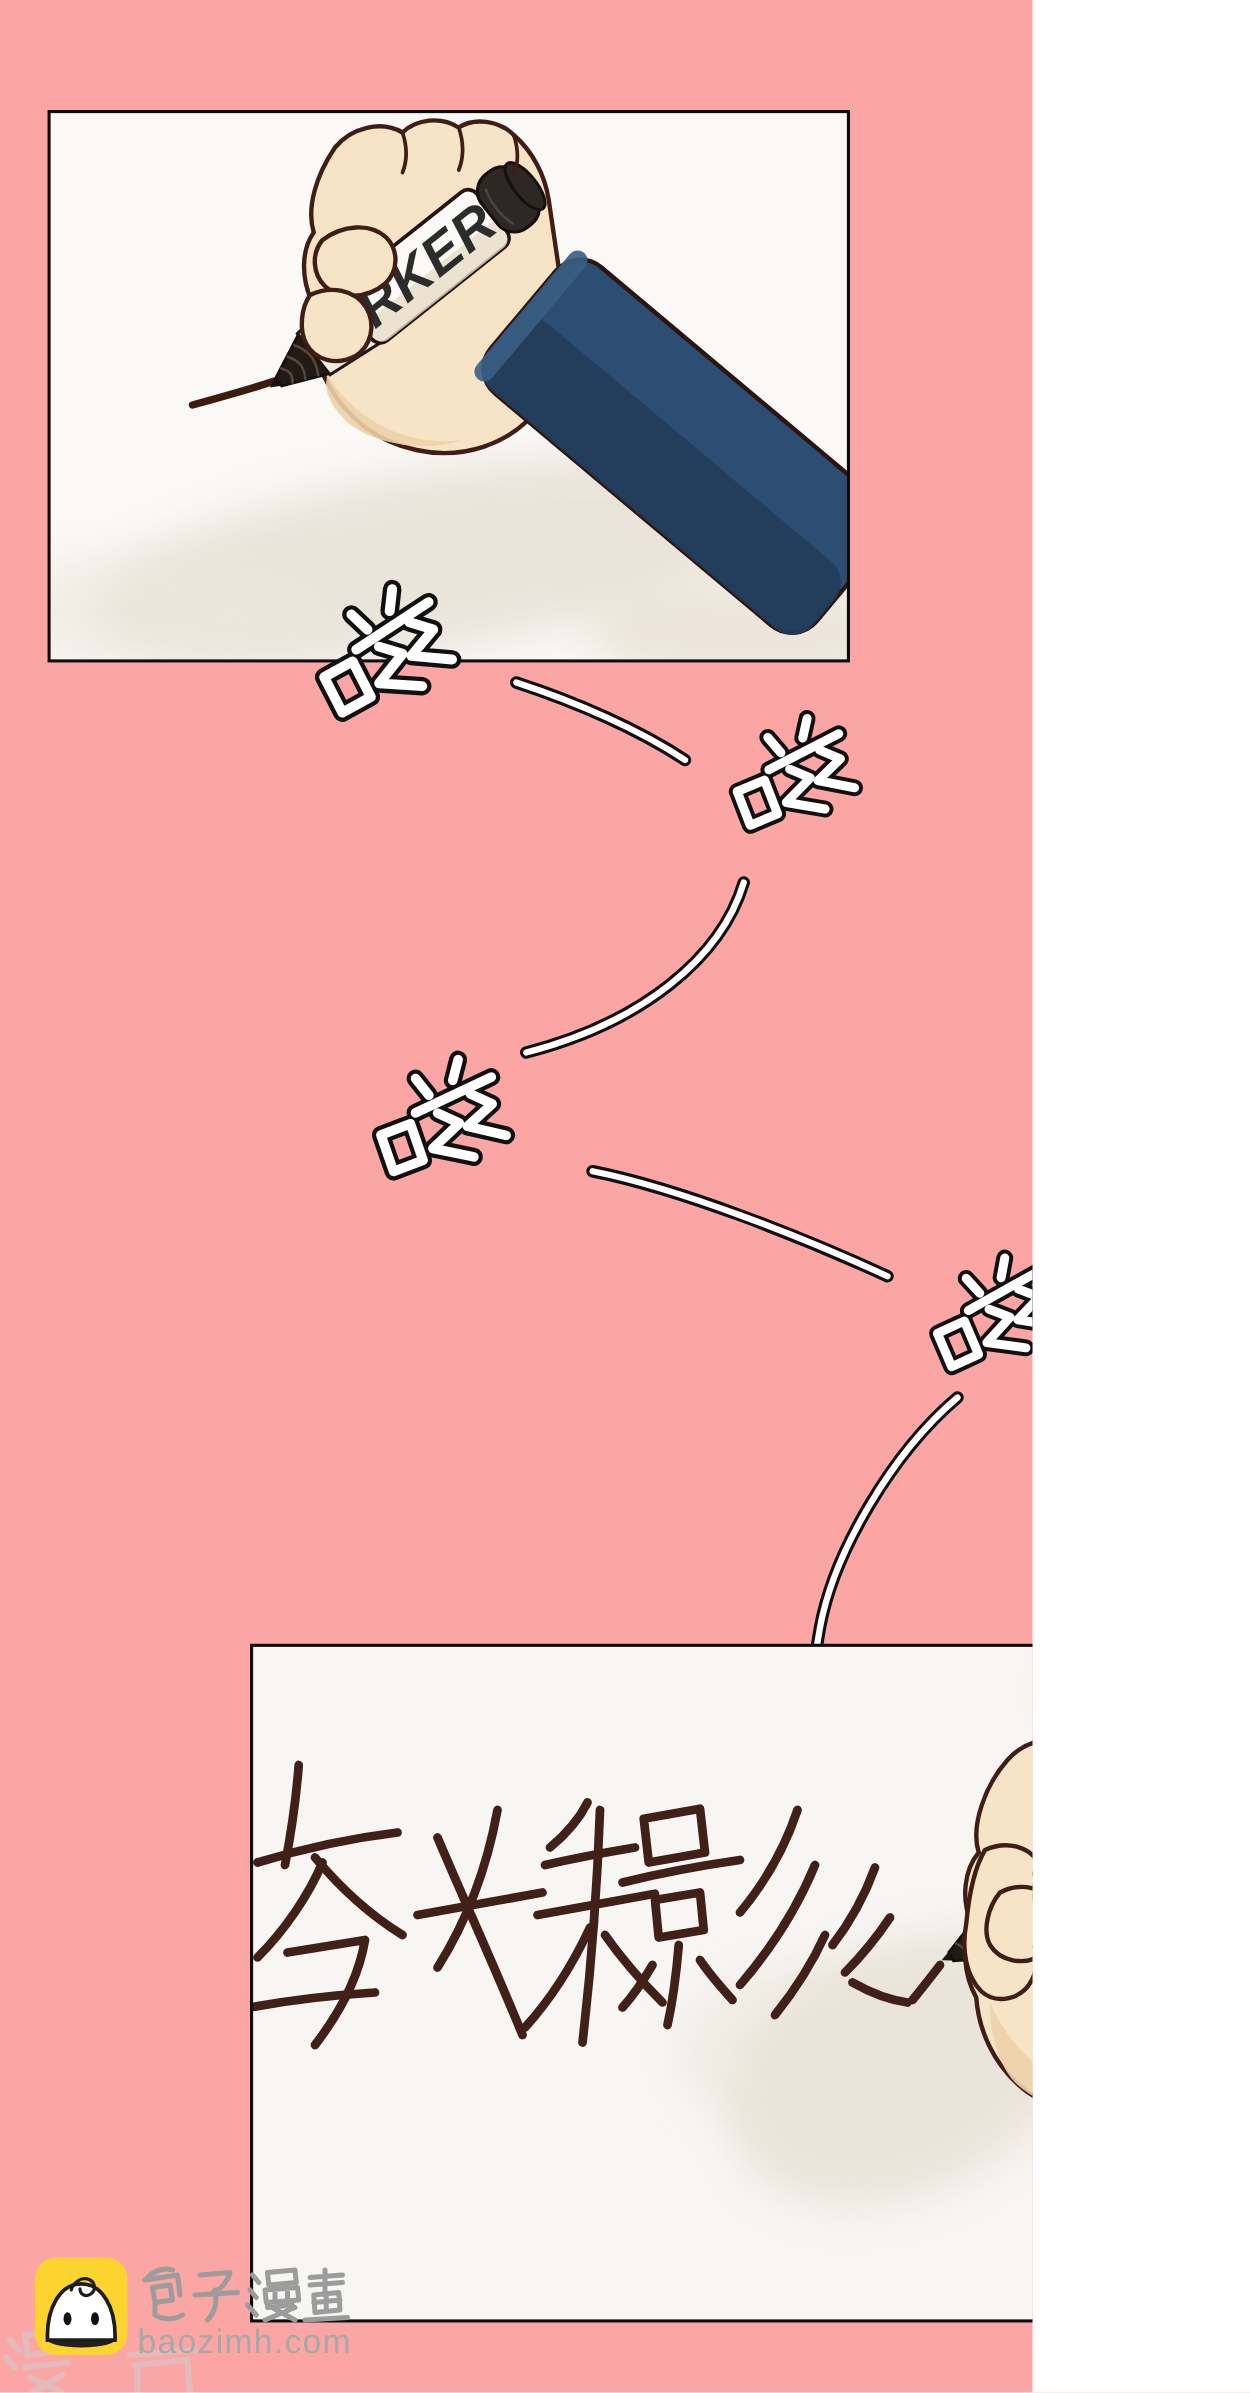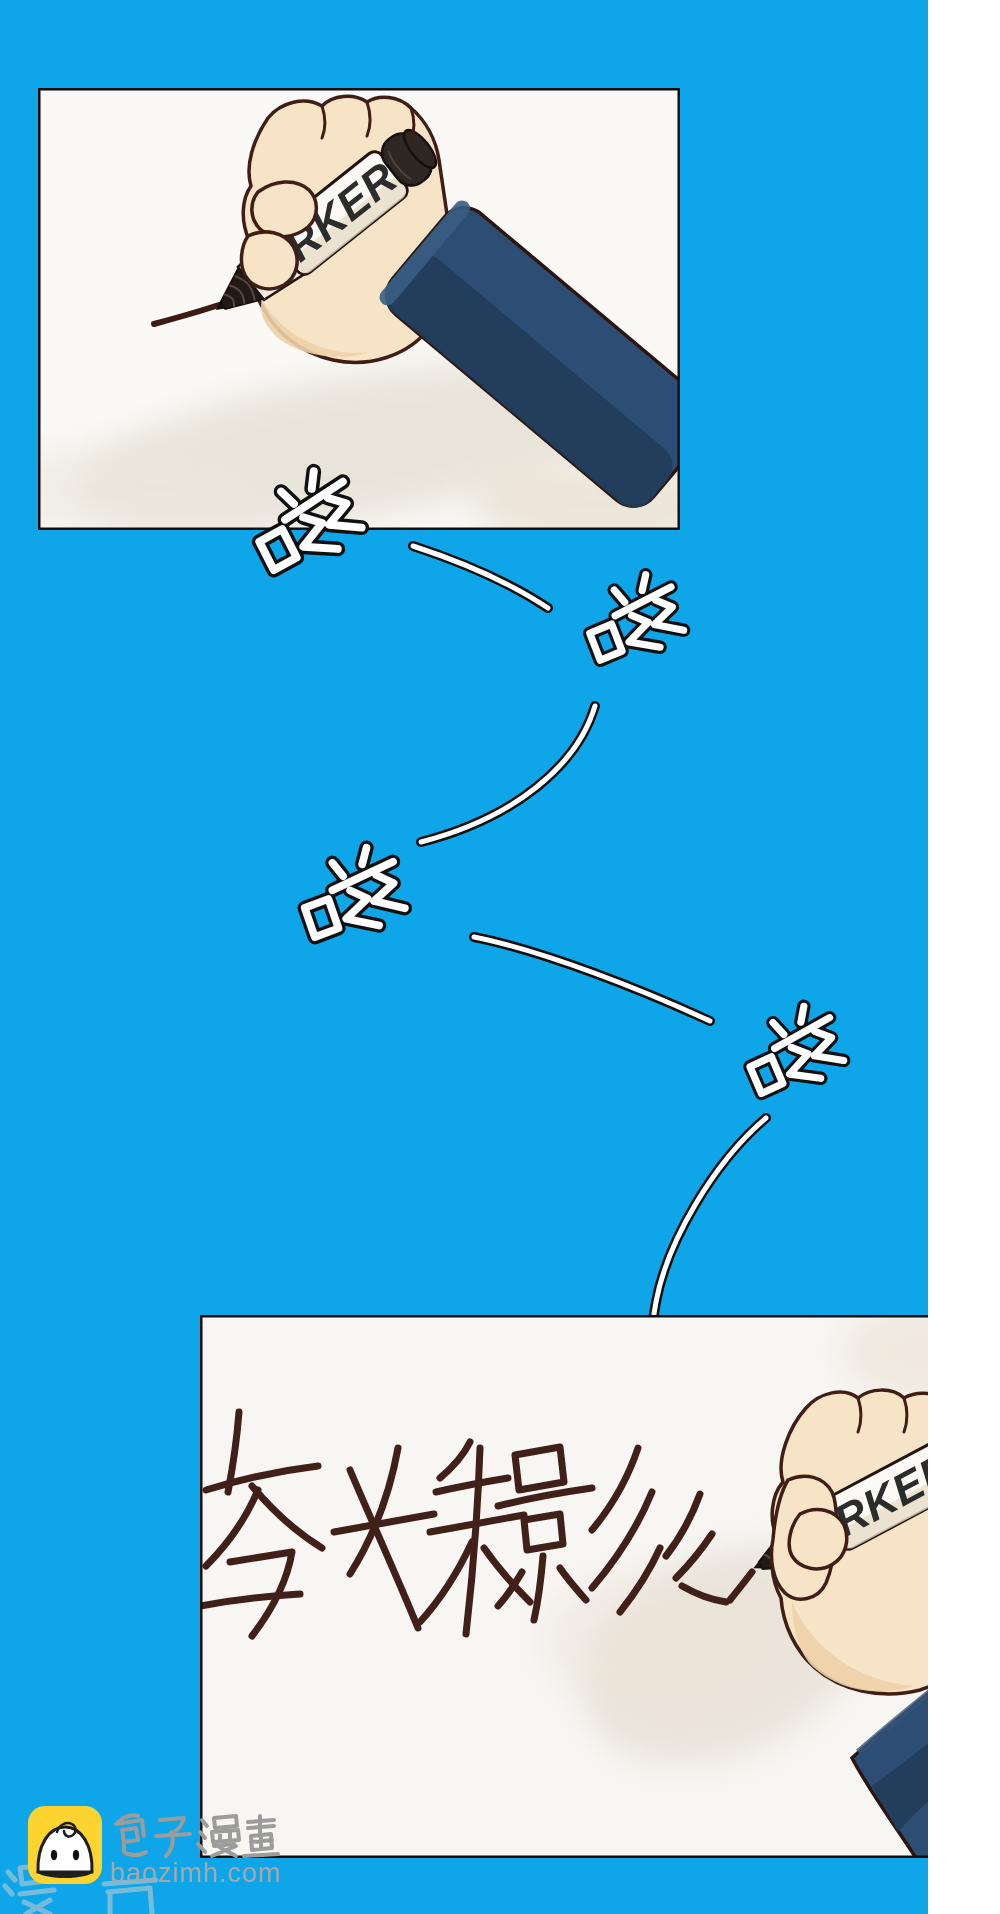--- a/index.html
+++ b/index.html
@@ -1,16 +1,16 @@
 <!DOCTYPE html>
 <html><head>
 <meta charset="utf-8">
 <style>
   html,body{margin:0;padding:0;background:#ffffff;}
-  .page{position:relative;width:928px;height:1914px;overflow:hidden;background:#0ea5e9;
+  .page{position:relative;width:826px;height:1914px;overflow:hidden;background:#fca5a5;
         font-family:"Liberation Sans",sans-serif;}
   svg{display:block}
   
   .sfx-outer{fill:none;stroke:#101010;stroke-width:15;stroke-linecap:round;stroke-linejoin:round;}
   .sfx-inner{fill:none;stroke:#ffffff;stroke-width:8;stroke-linecap:round;stroke-linejoin:round;}
   
   .curve-outer{fill:none;stroke:#101010;stroke-width:10;stroke-linecap:round;}
   .curve-inner{fill:none;stroke:#ffffff;stroke-width:5;stroke-linecap:round;}
   .crease{fill:none;stroke:#401e16;stroke-width:3;stroke-linecap:round;}
   .hw{fill:none;stroke:#41201a;stroke-width:7;stroke-linecap:round;stroke-linejoin:round;}

